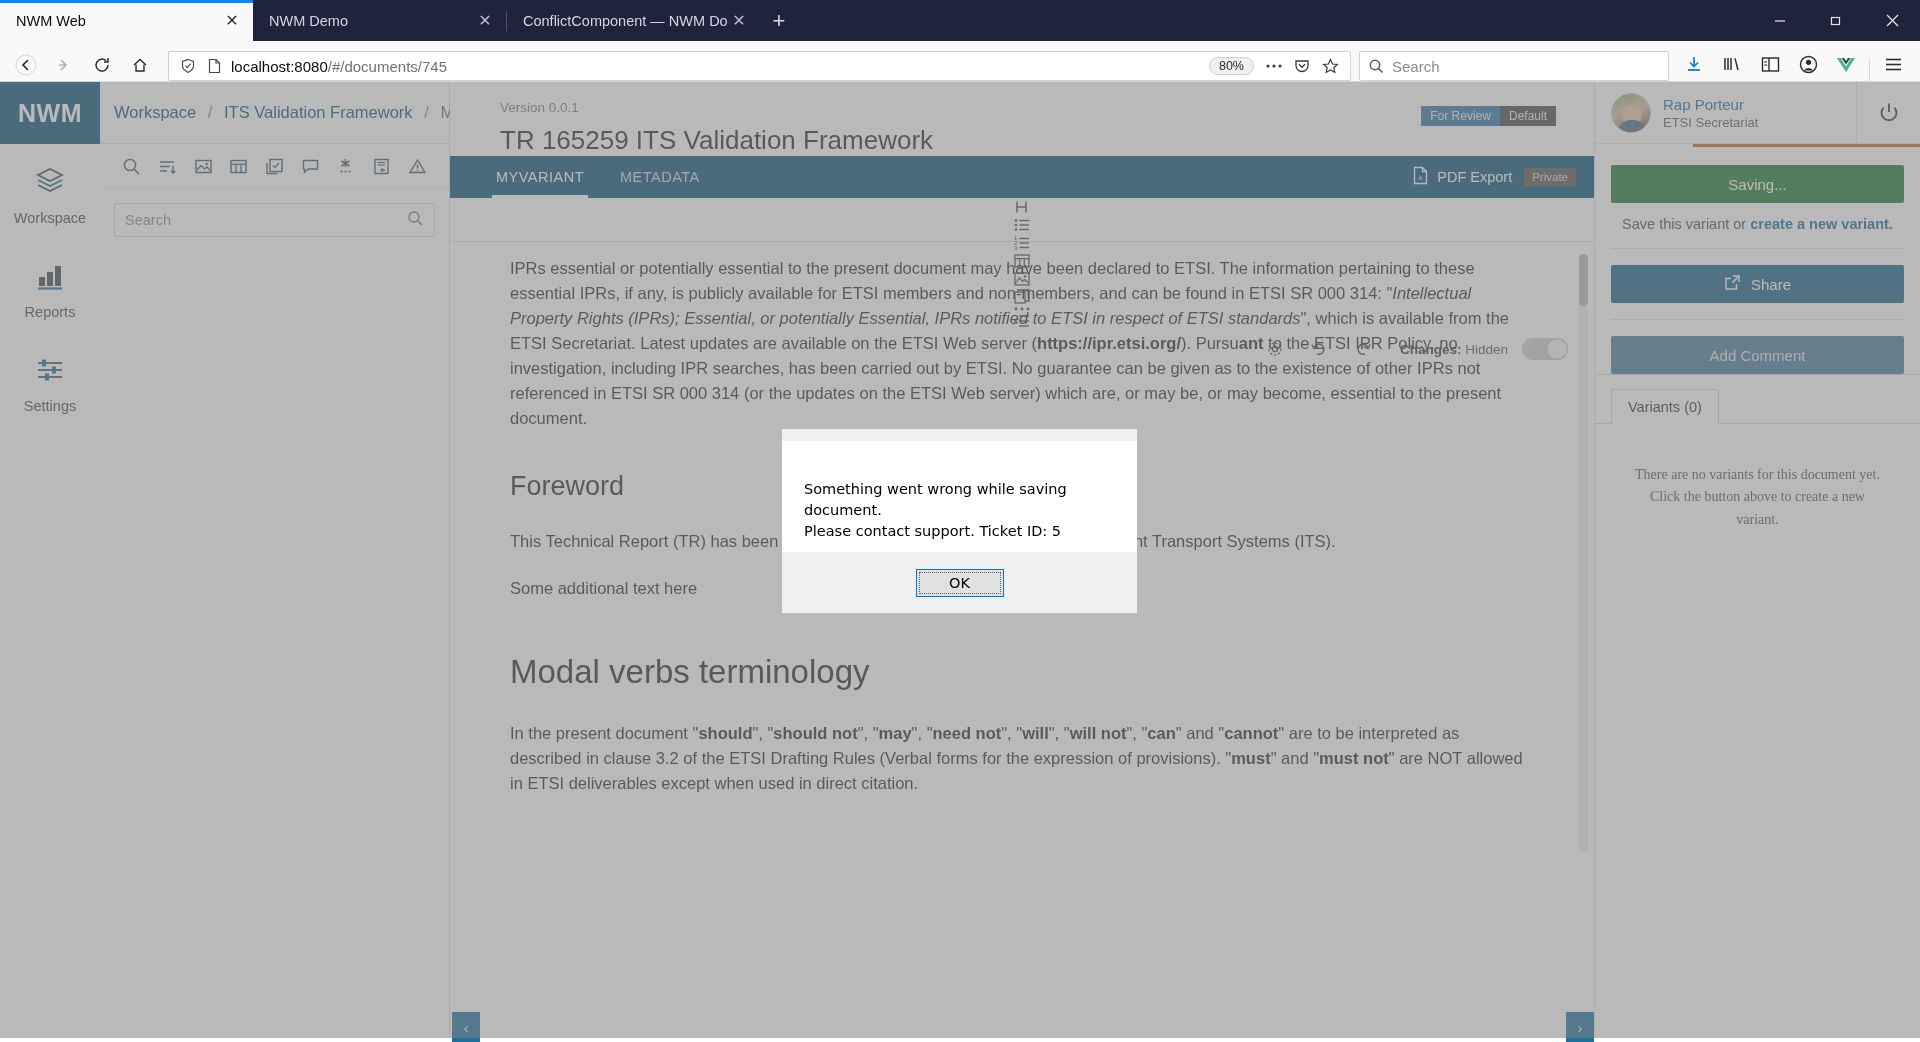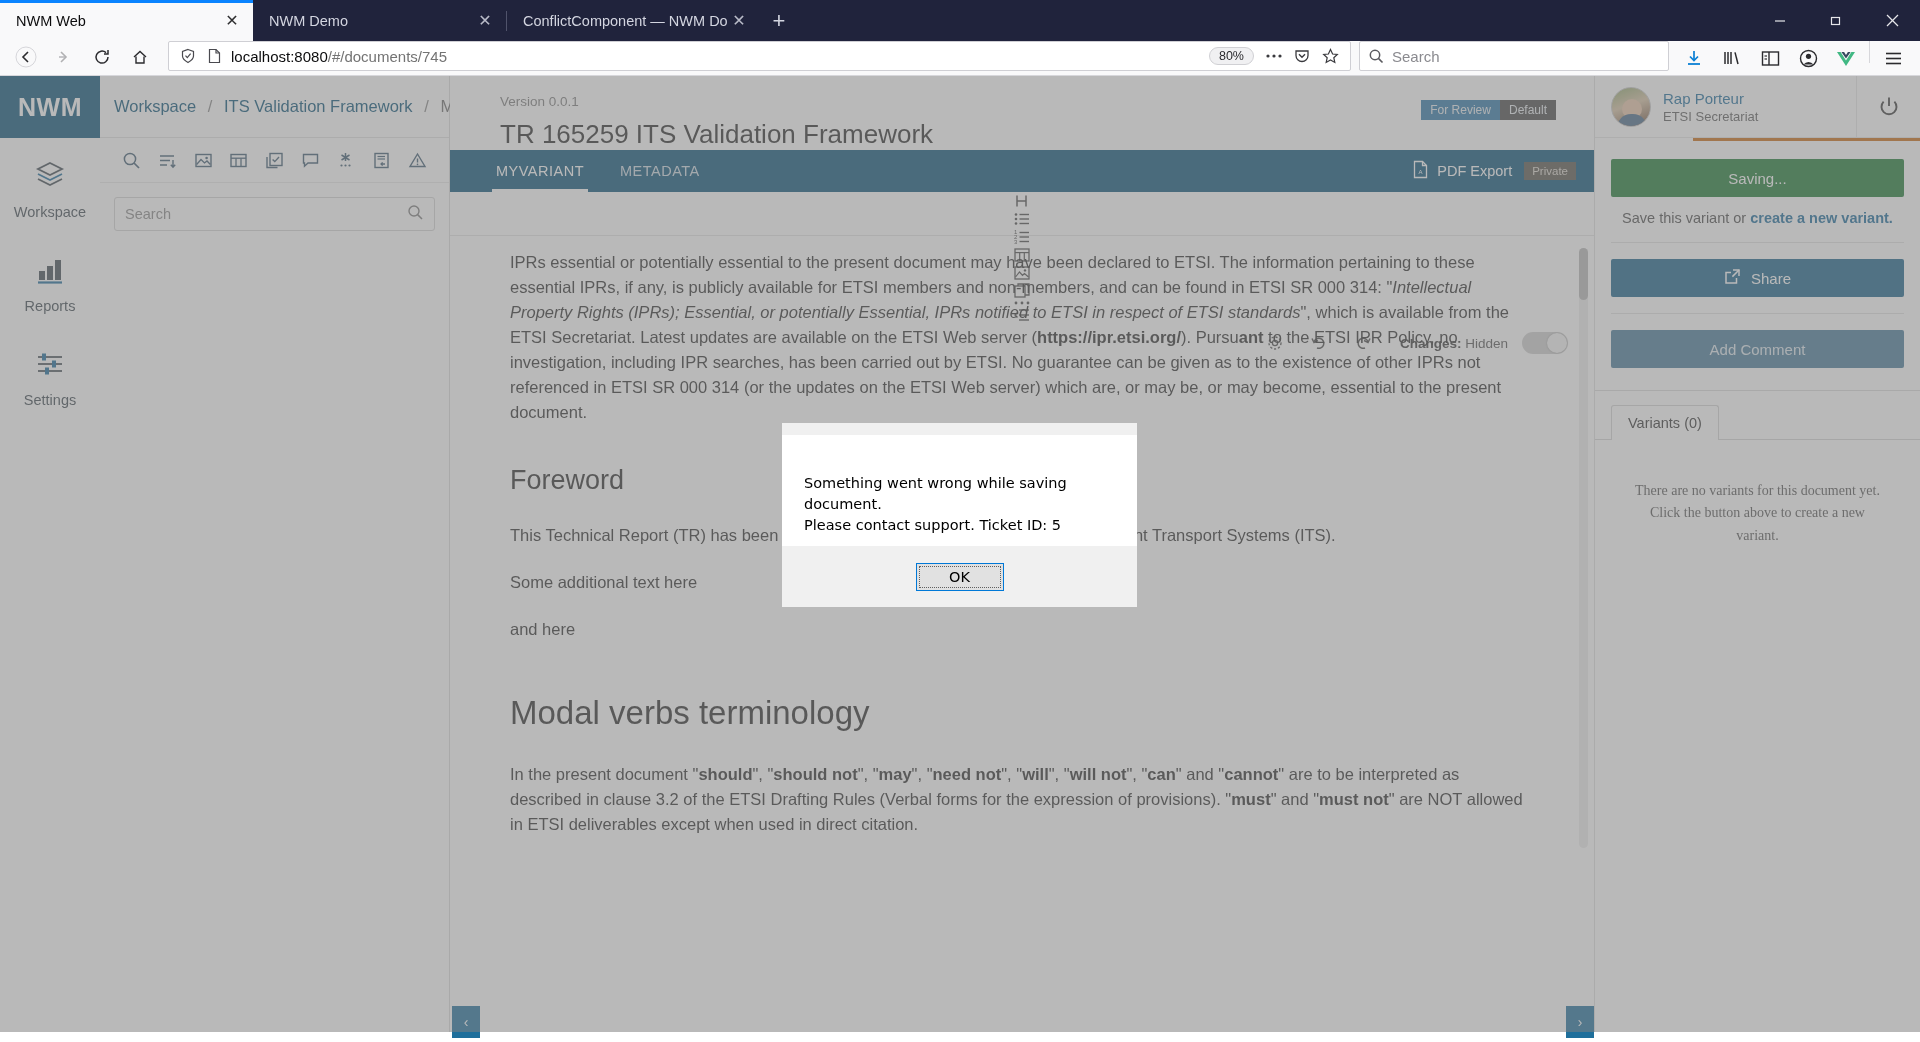--- a/index.html
+++ b/index.html
@@ -45,21 +45,21 @@
   }
   .wincontrols {
     position: absolute; right: 0; top: 0; height: 41px; display: flex;
   }
   .wc {
     width: 56px; height: 41px; display: flex; align-items: center; justify-content: center;
     color: #e6e6ea;
   }
 
   .navbar {
-    height: 35px; background: #f9f9fa; display: flex; align-items: flex-start;
+    height: 41px; background: #f9f9fa; display: flex; align-items: flex-end;
     padding: 0 8px; border-bottom: 1px solid #d7d7db;
   }
   .navbtn {
     width: 36px; height: 32px; display: flex; align-items: center; justify-content: center;
     color: #0c0c0d; margin-right: 2px;
   }
   .navbtn.disabled { color: #b1b1b3; }
   .urlbar {
     flex: 1; height: 30px; background: #fff; border: 1px solid #cfcfd4; border-radius: 2px;
     display: flex; align-items: center; padding: 0 6px; margin: 0 8px;
@@ -224,21 +224,21 @@
     width: 100%; height: 38px; display: flex; align-items: center; justify-content: center;
     color: #fff; font-size: 15px; border-radius: 2px;
   }
   .btn.saving { background: #1d7a33; }
   .btn.share { background: #196289; gap: 10px; }
   .btn.comment { background: #487a99; color: #dfe9ef; }
   .save-hint { text-align: center; font-size: 14.5px; color: #4c4c4c; margin: 13px 0 16px; }
   .save-hint a { color: #1c6c9c; font-weight: bold; text-decoration: none; }
   .rp-div { height: 1px; background: #e2e2e2; margin: 16px 0; }
 
-  .variants-sec { border-top: 1px solid #dcdcdc; margin-top: 22px; padding-top: 14px; flex: 1; }
+  .variants-sec { border-top: 1px solid #dcdcdc; padding-top: 14px; flex: 1; }
   .vtabs { display: flex; padding: 0 16px; }
   .vtab {
     border: 1px solid #d4d4d4; border-bottom: none; border-radius: 3px 3px 0 0;
     padding: 9px 16px; font-size: 14.5px; color: #333; background: #fff;
   }
   .vtab-underline { height: 1px; background: #d4d4d4; margin-top: -1px; }
   .variants-empty {
     text-align: center; font-size: 14px; color: #555; padding: 40px 34px 0;
     line-height: 1.6;
     font-family: Liberation Serif, serif;
@@ -678,21 +678,20 @@
             <div class="toggle"></div>
           </div>
         </div>
 
         <div class="docbody">
           <p><span>IPRs essential or potentially essential to the present document may have been declared to ETSI. The information pertaining to these essential IPRs, if any, is publicly available for </span><span>ETSI members and non-members</span><span>, and can be found in ETSI SR 000 314: "</span><i>Intellectual Property Rights (IPRs); Essential, or potentially Essential, IPRs notified to ETSI in respect of ETSI standards</i><span>", which is available from the ETSI Secretariat. Latest updates are available on the ETSI Web server (</span><b>https://ipr.etsi.org/</b><span>). Pursu</span><b>ant</b><span> to the ETSI IPR Policy, no investigation, including IPR searches, has been carried out by ETSI. No guarantee can be given as to the existence of other IPRs not referenced in ETSI SR 000 314 (or the updates on the ETSI Web server) which are, or may be, or may become, essential to the present document.</span></p>
 
           <h2>Foreword</h2>
           <p>This Technical Report (TR) has been produced by ETSI Technical Committee Intelligent Transport Systems (ITS).</p>
           <p>Some additional text here</p>
-          <p>and here</p>
 
           <h1>Modal verbs terminology</h1>
           <p><span>In the present document "</span><b>should</b>", "<b>should not</b>", "<b>may</b>", "<b>need not</b>", "<b>will</b>", "<b>will not</b>", "<b>can</b>" and "<b>cannot</b><span>" are to be interpreted as described in clause 3.2 of the ETSI Drafting Rules (Verbal forms for the expression of provisions). "</span><b>must</b><span>" and "</span><b>must not</b><span>" are NOT allowed in ETSI deliverables except when used in direct citation.</span></p>
 
           <div class="vscroll">
             <div class="thumb"></div>
           </div>
         </div>
       </div>
 

